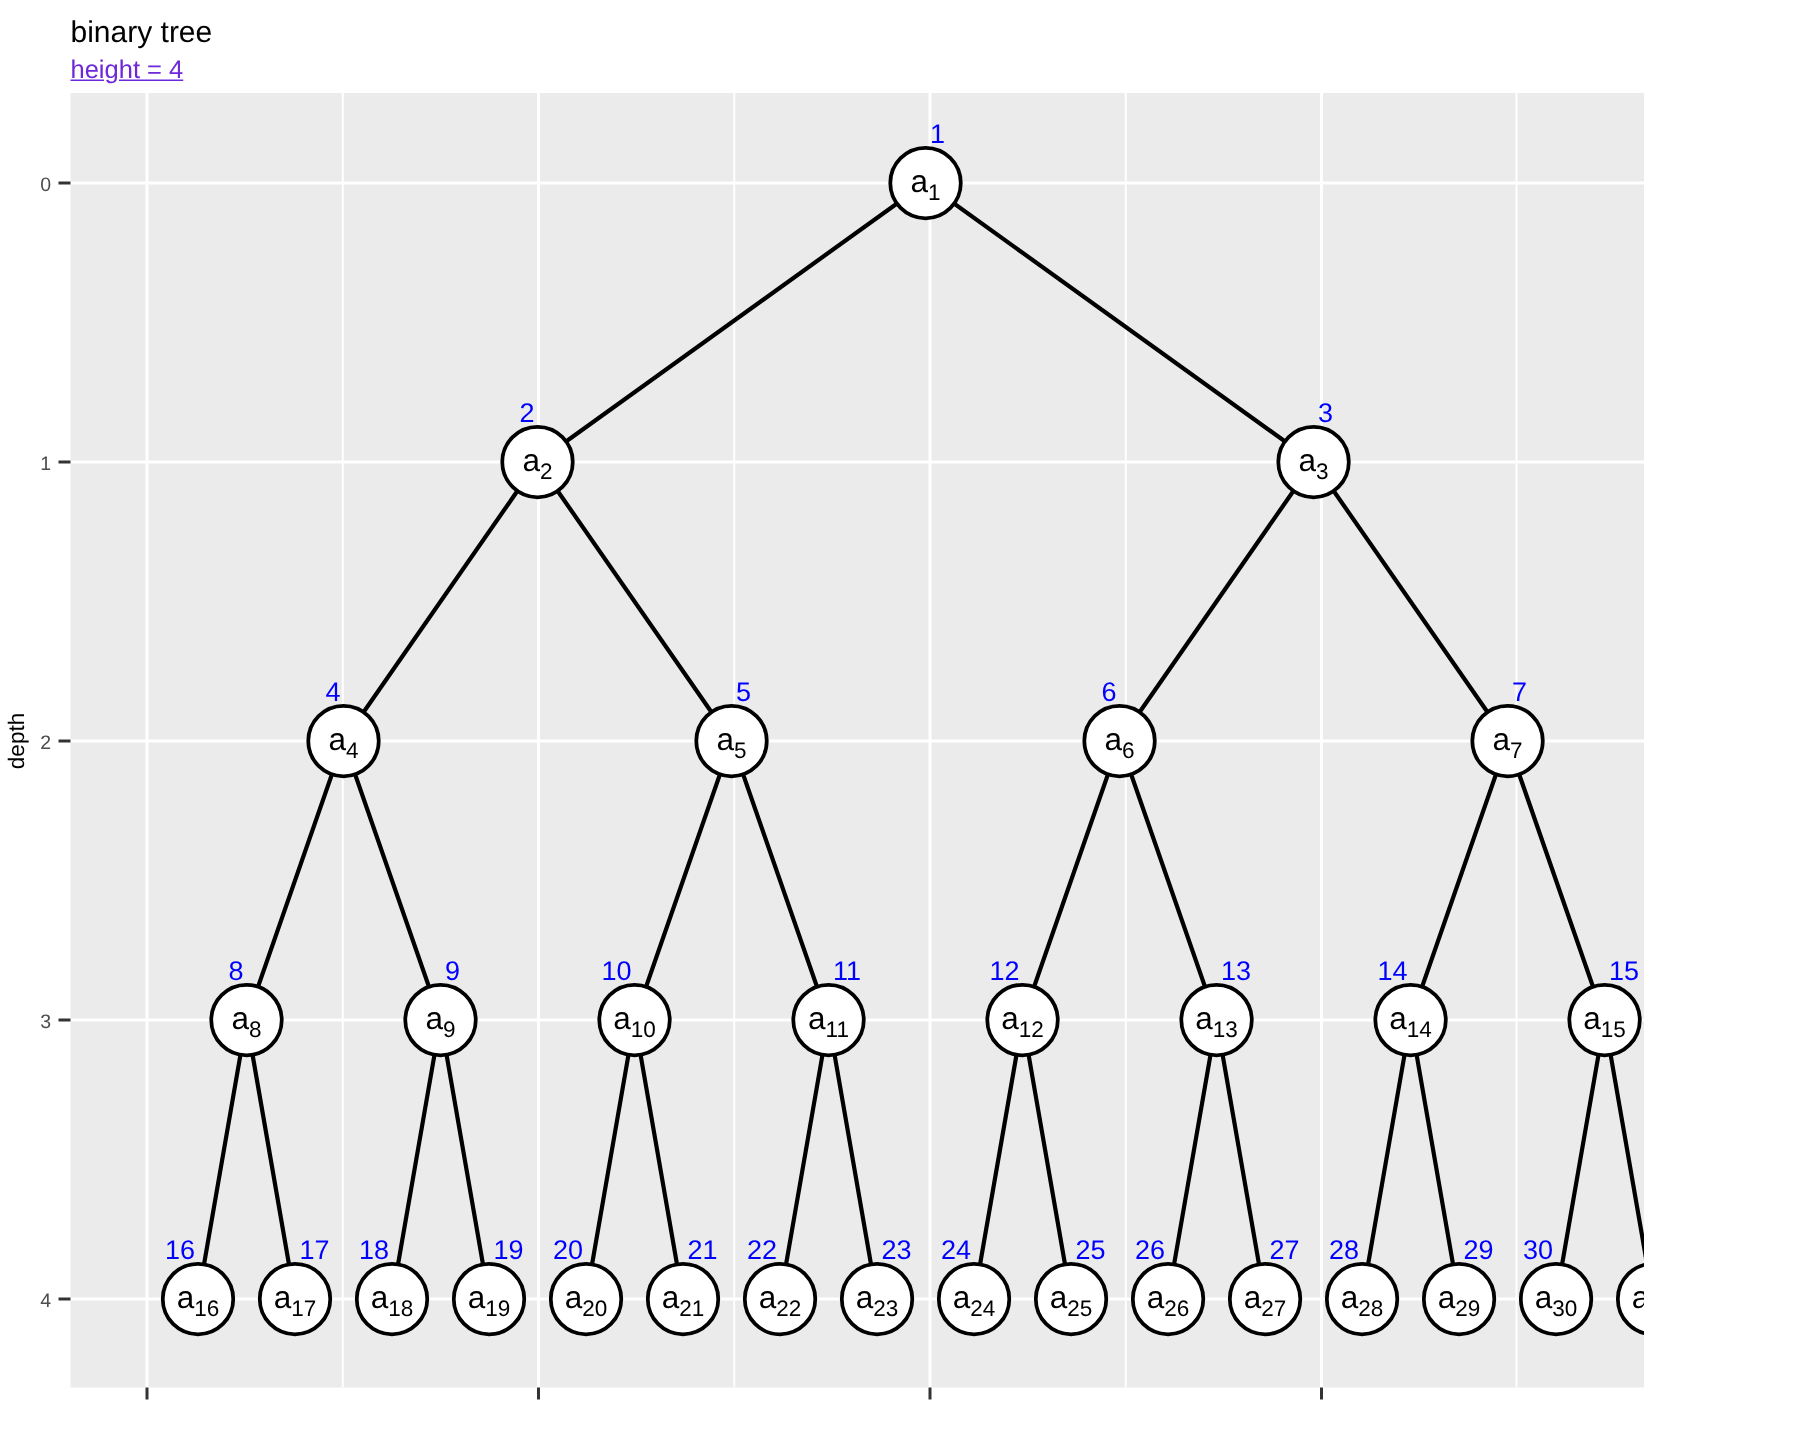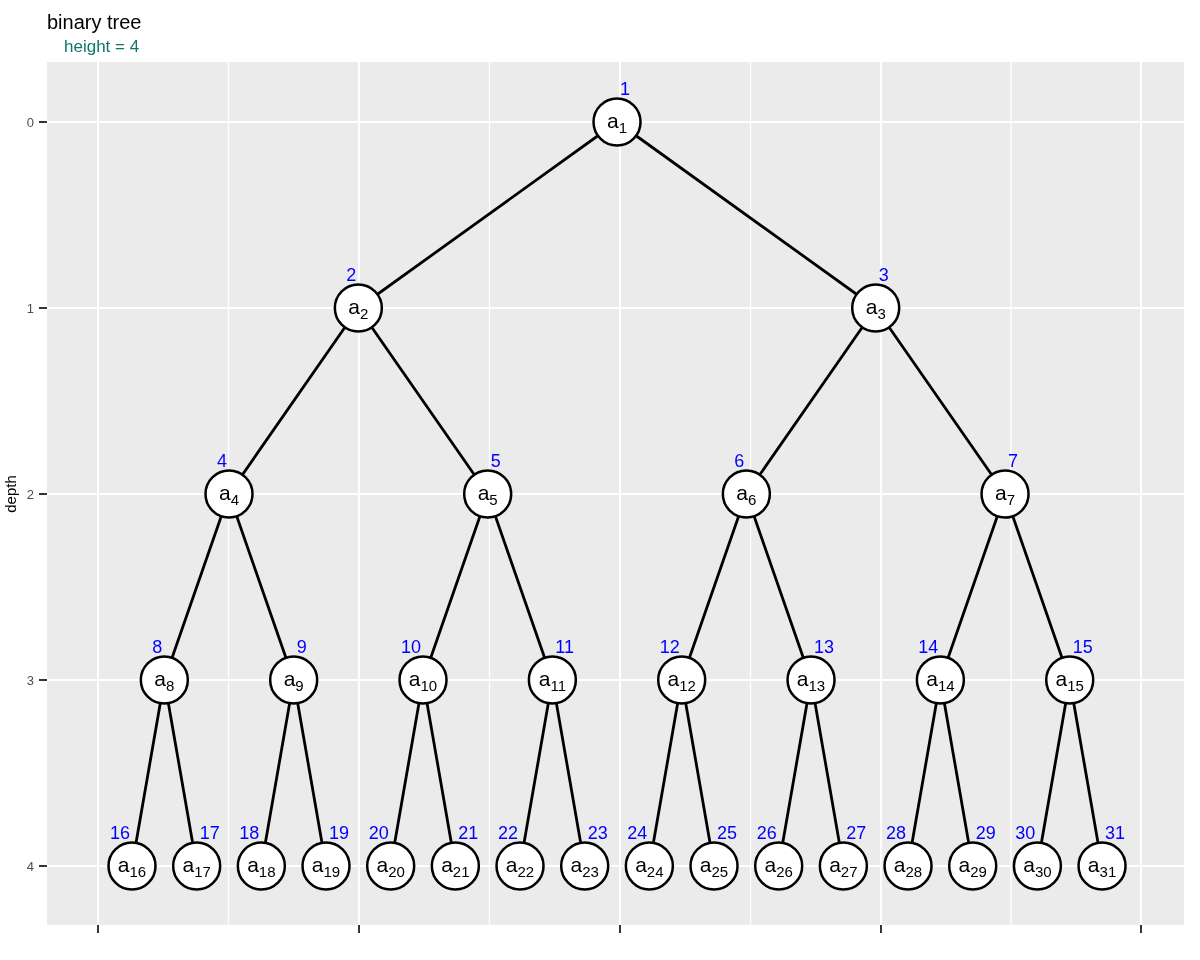--- a/index.html
+++ b/index.html
@@ -1,26 +1,27 @@
 <!DOCTYPE html>
 <html><head>
 <meta charset="utf-8">
 <style>
   html,body{margin:0;padding:0;background:#ffffff;}
   #app{
-    position:relative;width:1184px;height:960px;background:#ffffff;
+    position:relative;width:1096px;height:960px;background:#ffffff;
     font-family:"Liberation Sans", sans-serif;overflow:hidden;
   }
   .plot-title{
     position:absolute;left:47px;top:11px;font-size:20px;color:#000000;
     white-space:nowrap;
   }
   .plot-subtitle{
-    position:absolute;left:64px;top:37px;font-size:17px;color:#0f766e;
+    position:absolute;left:47px;top:37px;font-size:17px;color:#6d28d9;
     white-space:nowrap;
+    text-decoration:underline;
   }
   svg{position:absolute;left:0;top:0;}
 </style>
 </head>
 <body>
 
 <div id="app">
   <div class="plot-title">binary tree</div>
   <div class="plot-subtitle">height = 4</div>
   <svg id="plot-svg" width="1200" height="960">

